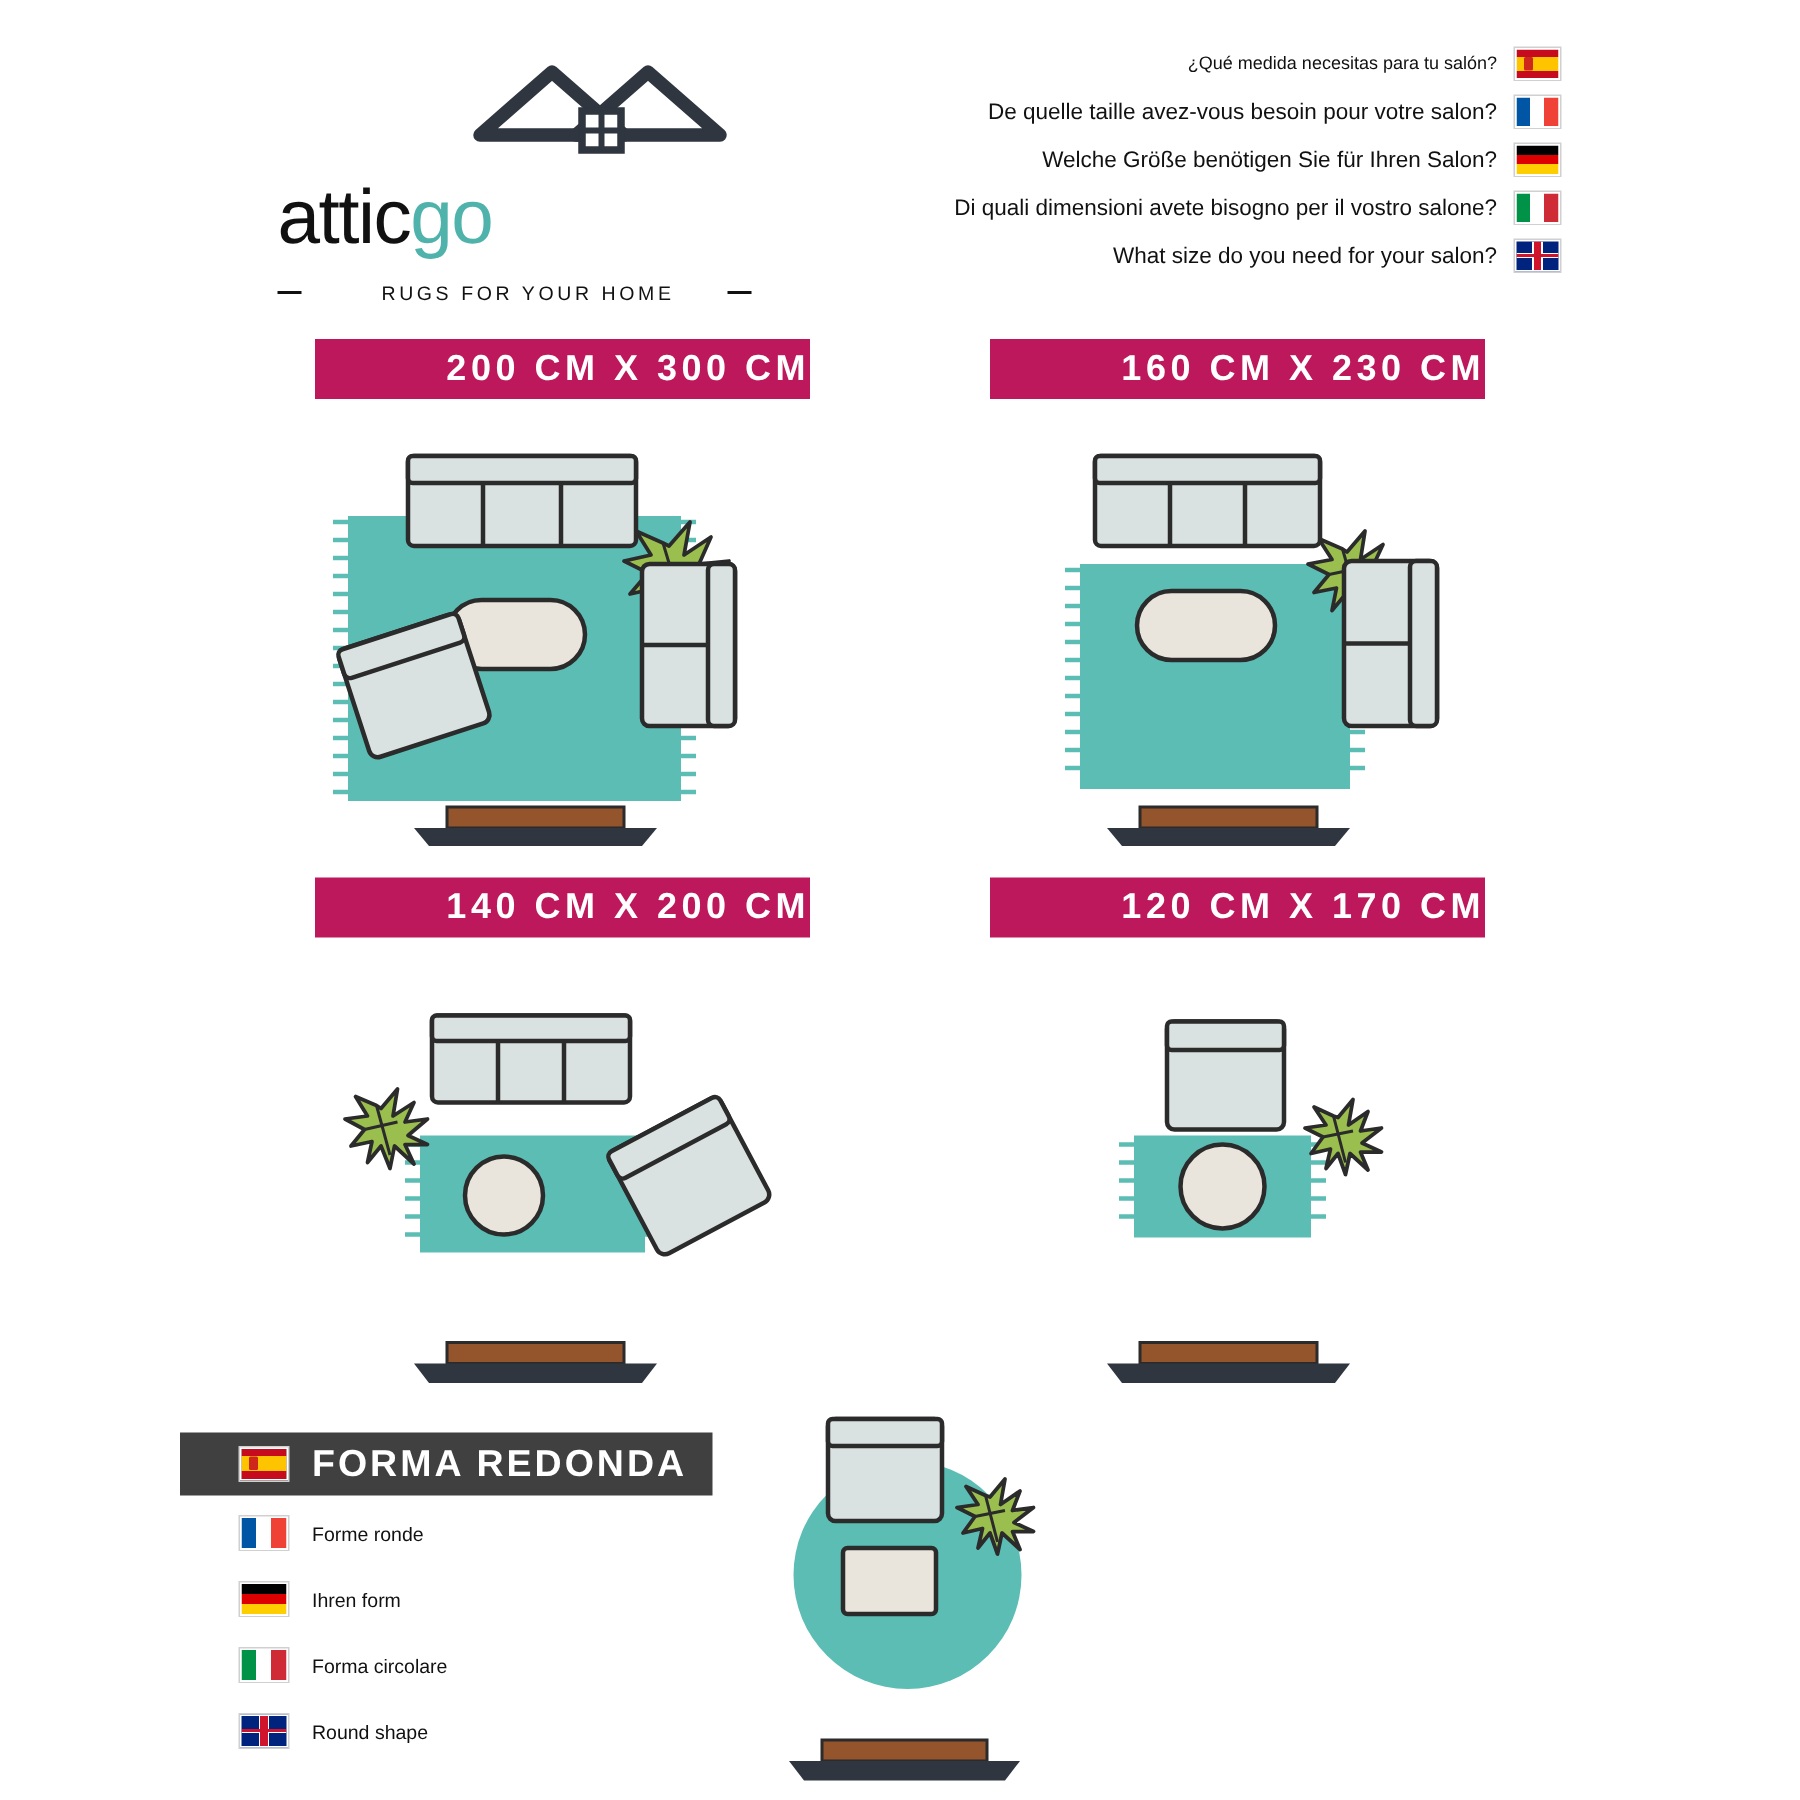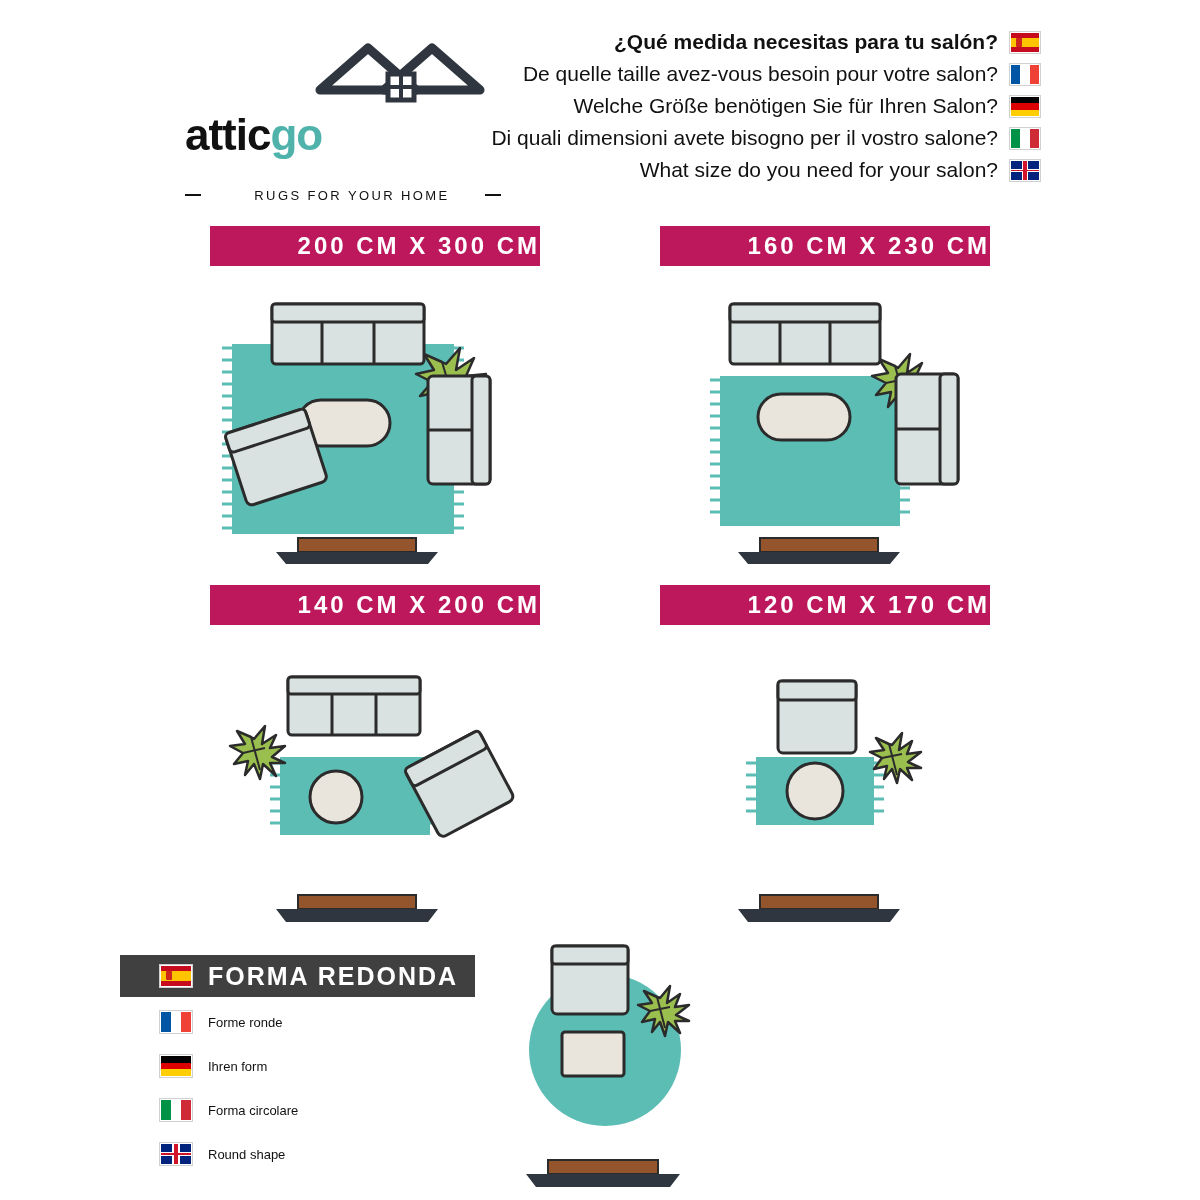--- a/index.html
+++ b/index.html
@@ -8,37 +8,37 @@
     background:#ffffff;
     font-family:"Liberation Sans", sans-serif;
     color:#1a1a1a;
     position:relative;
     overflow:hidden;
   }
   
   .header{position:absolute;top:0;left:0;width:1200px;height:200px;}
   .logo{position:absolute;left:185px;top:28px;width:330px;height:160px;}
   .logo-text{
-    position:absolute;left:0;top:76px;width:330px;
-    font-size:44px;font-weight:bold;letter-spacing:-1px;
+    position:absolute;left:0;top:86px;width:330px;
+    font-size:51px;font-weight:normal;letter-spacing:-1px;
     line-height:62px;
   }
   .logo-attic{color:#111111;}
   .logo-go{color:#4fb3ac;}
   .logo-sub{
     position:absolute;left:2px;top:160px;width:330px;
     font-size:13px;letter-spacing:2.4px;color:#111;font-weight:normal;
   }
   .logo-rule{position:absolute;left:0;top:166px;width:16px;height:2px;background:#111;}
   .logo-rule2{position:absolute;left:300px;top:166px;width:16px;height:2px;background:#111;}
 
   .langs{position:absolute;left:540px;top:26px;width:500px;}
   .lang-row{display:flex;align-items:center;justify-content:flex-end;height:32px;gap:12px;}
-  .lang-text{font-size:21px;color:#111;text-align:right;white-space:nowrap;}
-  .lang-row.first .lang-text{font-weight:bold;font-size:21px;}
+  .lang-text{font-size:15px;color:#111;text-align:right;white-space:nowrap;}
+  .lang-row.first .lang-text{font-weight:normal;font-size:12px;}
   .flag{width:28px;height:19px;border:1px solid #ffffff;box-shadow:0 0 0 1px #d0d0d0;flex:0 0 auto;position:relative;overflow:hidden;}
 
   
   .flag-es{background:linear-gradient(to bottom,#c60b1e 0 25%,#ffc400 25% 75%,#c60b1e 75% 100%);}
   .flag-es:after{content:"";position:absolute;left:5px;top:5px;width:6px;height:9px;background:#c60b1e;opacity:.85;border-radius:1px;}
   .flag-fr{background:linear-gradient(to right,#0055a4 0 33.3%,#ffffff 33.3% 66.6%,#ef4135 66.6% 100%);}
   .flag-de{background:linear-gradient(to bottom,#000000 0 33.3%,#dd0000 33.3% 66.6%,#ffce00 66.6% 100%);}
   .flag-it{background:linear-gradient(to right,#009246 0 33.3%,#ffffff 33.3% 66.6%,#ce2b37 66.6% 100%);}
   .flag-uk{background:#00247d;}
   .flag-uk:before{content:"";position:absolute;left:0;top:0;width:100%;height:100%;

